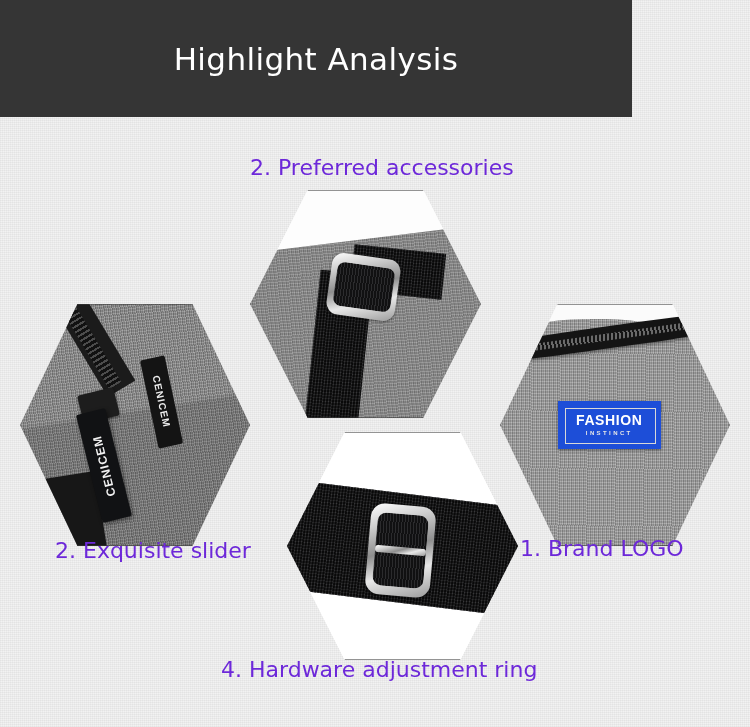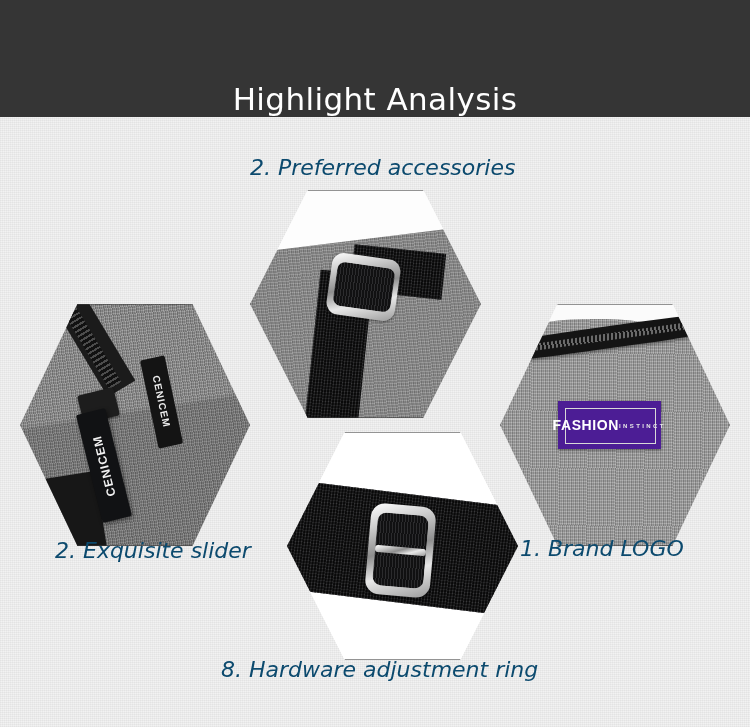--- a/index.html
+++ b/index.html
@@ -26,25 +26,25 @@
     background-color: #f2f2f2;
     background-image:
       repeating-linear-gradient(0deg, rgba(0,0,0,0.035) 0 1px, rgba(255,255,255,0) 1px 2px),
       repeating-linear-gradient(90deg, rgba(0,0,0,0.028) 0 1px, rgba(255,255,255,0) 1px 2px);
   }
 
   
   #header-bar {
     position: absolute;
     left: 0; top: 0;
-    width: 750px;
+    width: 632px;
     height: 117px;
     background: #353535;
     display: flex;
-    align-items: flex-end;
+    align-items: center;
     justify-content: center;
   }
   #header-title {
     color: #ffffff;
     font-size: 31px;
     font-weight: 400;
     letter-spacing: 0.4px;
     font-family: "DejaVu Sans", sans-serif;
     white-space: nowrap;
   }
@@ -204,22 +204,22 @@
     position: absolute; left: 0; top: 34%; width: 100%; height: 32%;
     background-image: repeating-linear-gradient(90deg,#6a6a6a 0 2px,#141414 2px 4px);
   }
   #h3-seam {
     position: absolute; left: -10%; bottom: 11%; width: 120%; height: 2px;
     background: rgba(0,0,0,0.22);
     transform: rotate(-3deg);
   }
   #h3-patch {
     position: absolute; left: 25%; top: 40%; width: 45%; height: 20%;
-    background: #4c1d95;
-    display: flex; flex-direction: row;
+    background: #1d4ed8;
+    display: flex; flex-direction: column;
     align-items: center; justify-content: center;
     box-shadow: 0 1px 3px rgba(0,0,0,0.4);
   }
   #h3-patch-frame {
     position: absolute; left: 7%; top: 14%; width: 86%; height: 72%;
     border: 1px solid #d8d8d8;
   }
   #h3-patch-main {
     position: relative; color: #ffffff; font-size: 14px; font-weight: 700;
     letter-spacing: 0.6px; line-height: 1;
@@ -251,26 +251,25 @@
     background-image: repeating-linear-gradient(90deg, rgba(255,255,255,0.07) 0 1px, rgba(0,0,0,0.4) 1px 3px);
   }
   #h4-ring-bar {
     position: absolute; left: 11%; top: 46%; width: 78%; height: 8%;
     border-radius: 3px;
   }
 
   
   .caption {
     position: absolute;
-    color: #0c4a6e;
+    color: #6d28d9;
     font-size: 22px;
     font-weight: 400;
     white-space: nowrap;
     font-family: "DejaVu Sans", sans-serif;
-    font-style: italic;
   }
   #caption-accessories { left: 250px; top: 155px; }
   #caption-slider      { left: 55px;  top: 538px; }
   #caption-logo        { left: 520px; top: 536px; }
   #caption-ring        { left: 221px; top: 657px; }
 </style>
 </head>
 <body>
 
 <div id="page">
@@ -342,15 +341,15 @@
       <div id="h4-white"></div>
       <div class="webbing" id="h4-strap"></div>
       <div class="metal" id="h4-ring">
         <div id="h4-ring-hole"></div>
         <div class="metal" id="h4-ring-bar"></div>
       </div>
     </div>
     <div class="hex-border"></div>
   </div>
 
-  <div class="caption" id="caption-ring">8. Hardware adjustment ring</div>
+  <div class="caption" id="caption-ring">4. Hardware adjustment ring</div>
 
 </div>
 
 </body></html>

